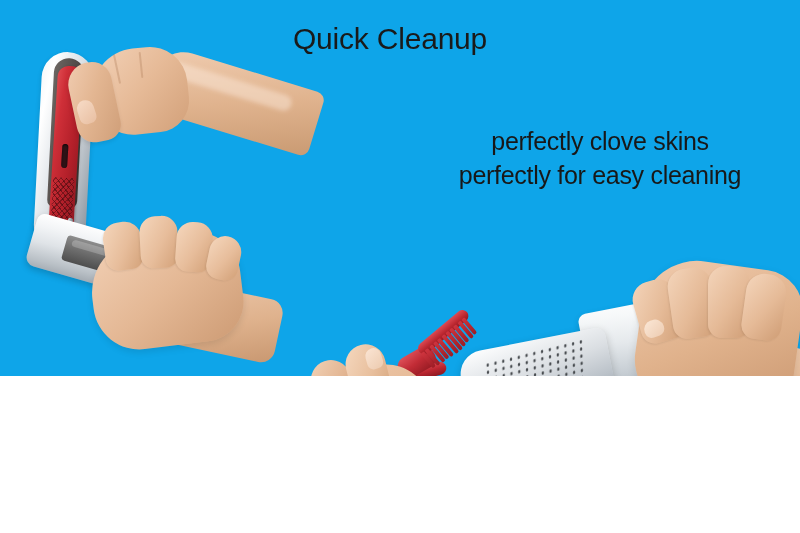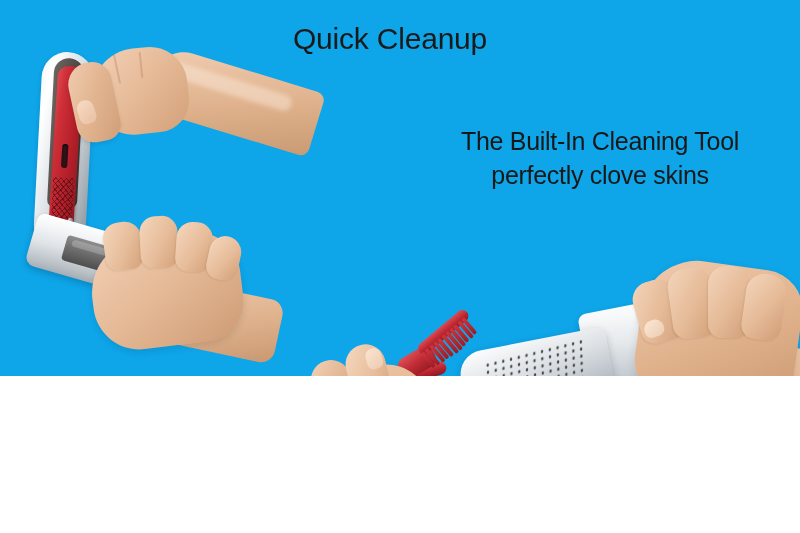--- a/index.html
+++ b/index.html
@@ -496,22 +496,22 @@
   }
 </style>
 </head>
 <body>
 
 <div id="page">
 
   <div id="title">Quick Cleanup</div>
 
   <div id="body-copy">
-    <span class="ln">The Built-In Cleaning Tool</span>
     <span class="ln">perfectly clove skins</span>
+    <span class="ln">perfectly for easy cleaning</span>
   </div>
 
   <div id="scene-top">
 
     <div class="lid-outer">
       <div class="lid-inner-dark"></div>
     </div>
 
     <div class="red-tool-top"></div>
 

